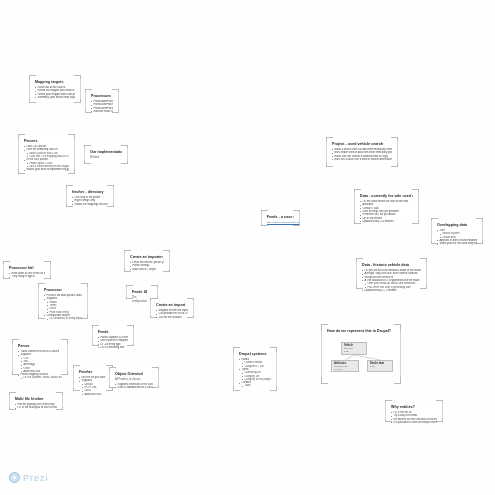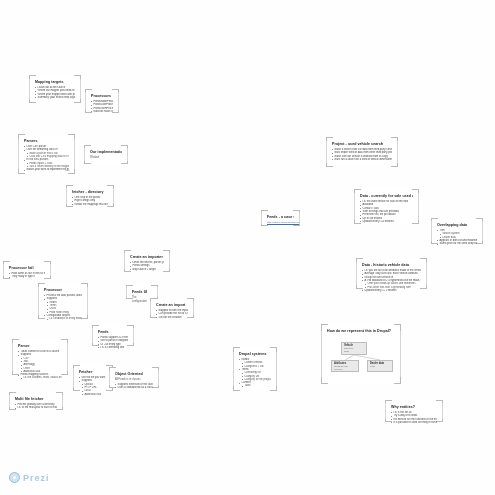--- a/index.html
+++ b/index.html
@@ -67,21 +67,21 @@
   .diag svg{position:absolute;inset:0;width:100%;height:100%;}
 
   
   #logo{position:absolute;left:9px;bottom:12px;display:flex;align-items:center;gap:3px;}
   #logo .ring{
     width:11px;height:11px;border-radius:50%;
     background:#cfe4f0;border:1.6px solid #8fc0dc;
     box-sizing:border-box;display:flex;align-items:center;justify-content:center;
   }
   #logo .ring i{display:block;width:3.5px;height:3.5px;border-radius:50%;background:#ffffff;}
-  #logo .wm{font-size:9px;letter-spacing:1px;color:#a9cde0;font-weight:bold;}
+  #logo .wm{font-size:9px;letter-spacing:1px;color:#a9cde0;font-weight:normal;}
 </style>
 </head>
 <body>
 
 <div id="canvas">
     <div class="card" style="left: 30px; top: 76px; width: 50px; height: 26px;">
       <span class="br tl"></span>
       <span class="br tr"></span>
       <span class="br bl"></span>
       <span class="br br2"></span>

